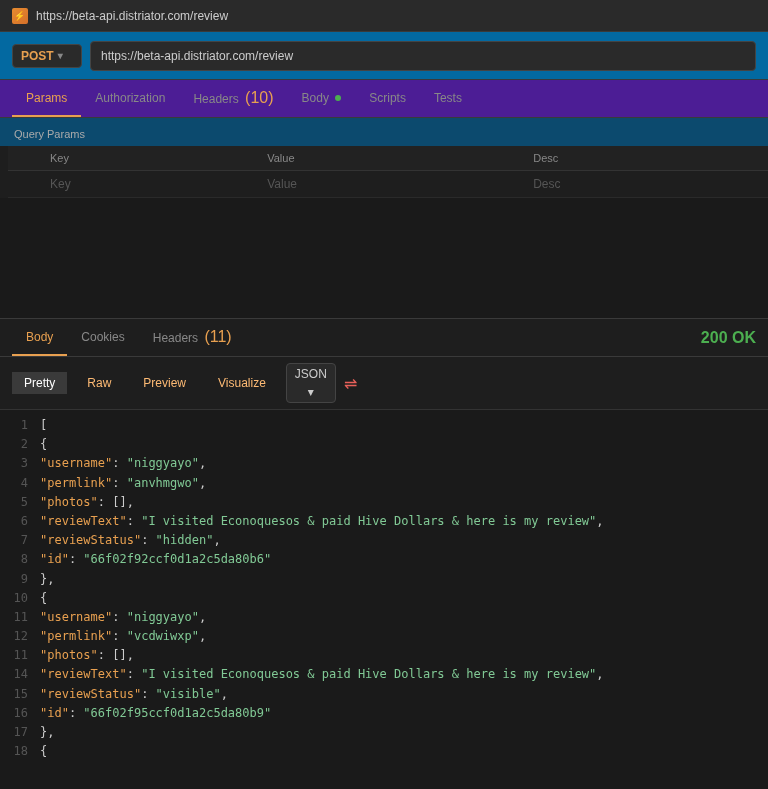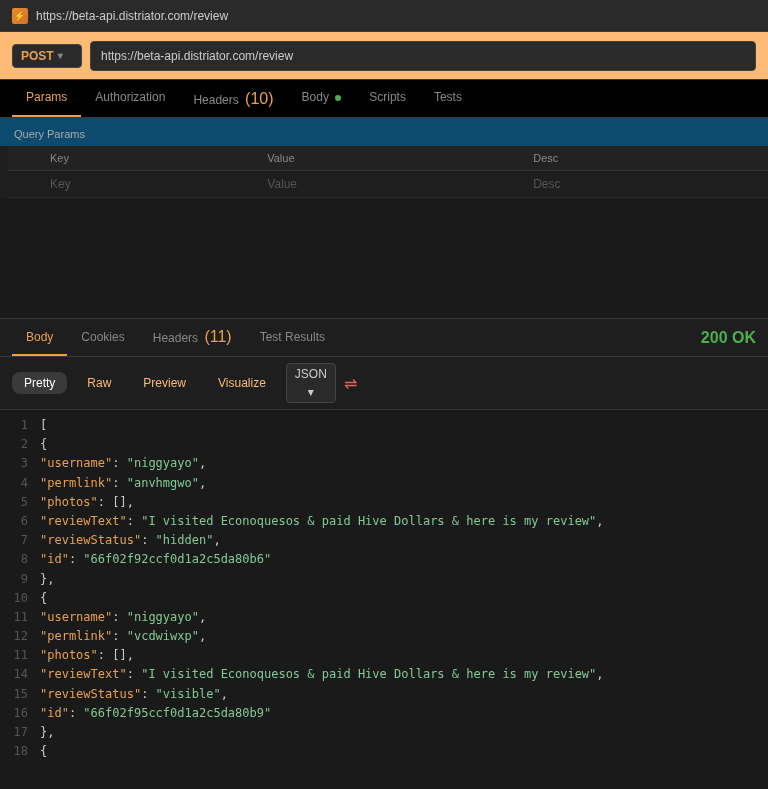--- a/index.html
+++ b/index.html
@@ -35,21 +35,21 @@
       color: #fff;
       flex-shrink: 0;
     }
     .title-bar-url {
       color: #ccc;
       font-size: 12px;
     }
 
     
     .url-bar {
-      background: #fdba74;
+      background: #0369a1;
       border-bottom: 1px solid #3a3a3a;
       padding: 8px 12px;
       display: flex;
       align-items: center;
       gap: 8px;
       height: 48px;
       justify-content: space-between;
     }
     .method-select {
       background: #2a2a2a;
@@ -75,23 +75,24 @@
       border: 1px solid #444;
       border-radius: 4px;
       color: #ccc;
       font-size: 12px;
       padding: 5px 10px;
       height: 30px;
     }
 
     
     .tabs-row {
-      background: #000000;
+      background: #4c1d95;
       border-bottom: 1px solid #3a3a3a;
       display: flex;
+      align-items: center;
       padding: 0 12px;
       height: 38px;
     }
     .tab {
       padding: 10px 14px;
       font-size: 12px;
       color: #888;
       cursor: pointer;
       border-bottom: 2px solid transparent;
       white-space: nowrap;
@@ -172,21 +173,21 @@
     .format-controls {
       display: flex;
       align-items: center;
       gap: 8px;
       padding: 6px 12px;
       border-bottom: 1px solid #333;
       background: #1e1e1e;
     }
     .format-btn {
       padding: 4px 12px;
-      border-radius: 8px;
+      border-radius: 0;
       font-size: 12px;
       cursor: pointer;
       border: none;
     }
     .format-btn.active {
       background: #3a3a3a;
       color: #fff;
     }
     .format-btn.inactive {
       background: transparent;
@@ -302,21 +303,20 @@
 
     <div style="height: 120px; background: #1a1a1a;"></div>
   </div>
 
   <div class="response-section">
 
     <div class="response-tabs-row">
       <div class="tab active">Body</div>
       <div class="tab">Cookies</div>
       <div class="tab">Headers <span class="badge">(11)</span></div>
-      <div class="tab">Test Results</div>
       <div class="response-status">200 OK</div>
     </div>
 
     <div class="format-controls">
       <button class="format-btn active">Pretty</button>
       <button class="format-btn inactive">Raw</button>
       <button class="format-btn inactive">Preview</button>
       <button class="format-btn inactive">Visualize</button>
       <div class="json-select">
         <span>JSON</span>

